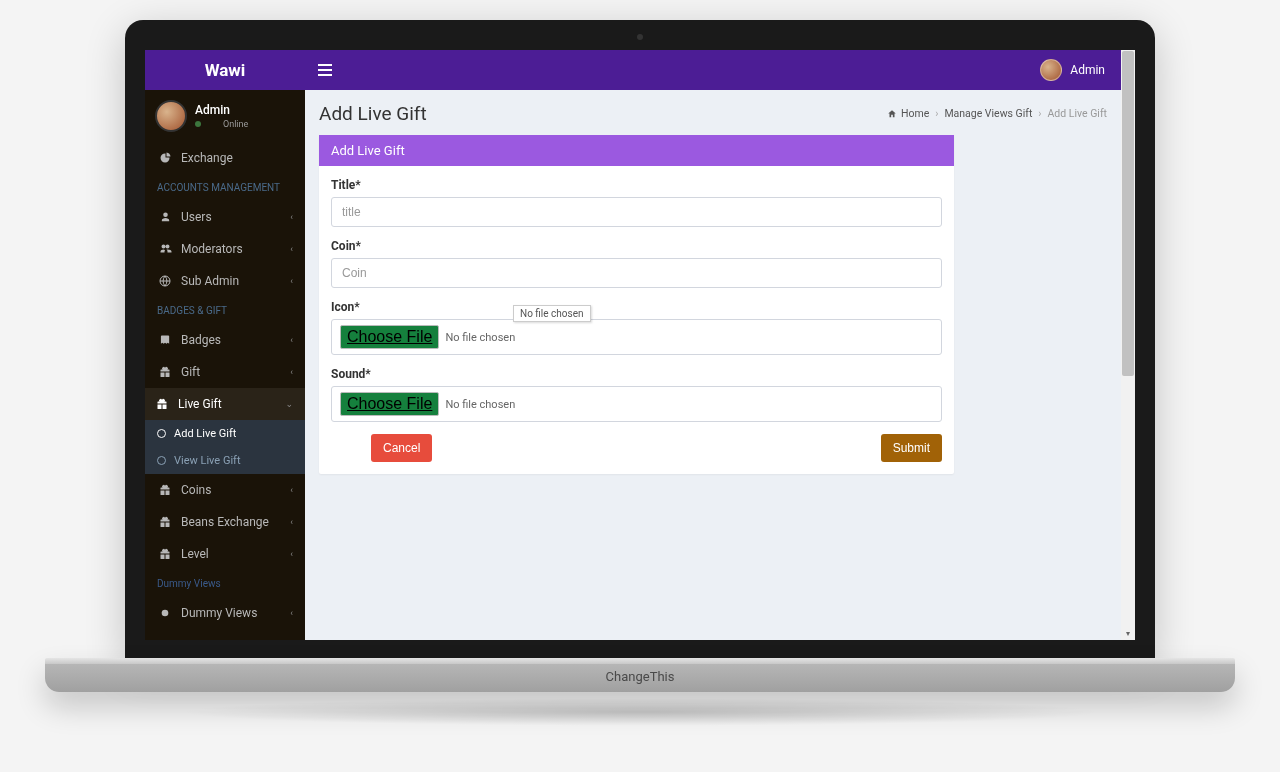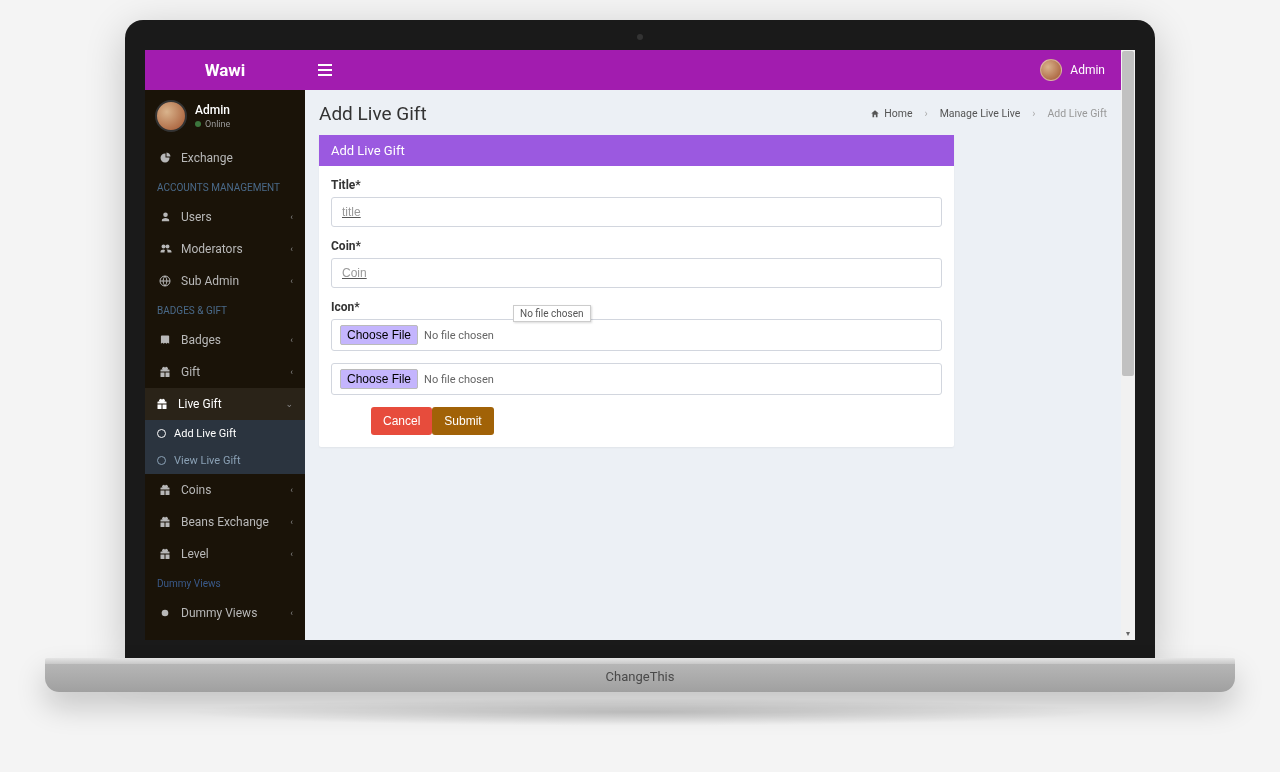--- a/index.html
+++ b/index.html
@@ -16,71 +16,71 @@
   .scrollbar-arrow.up { top: 0; }
   .scrollbar-arrow.down { bottom: 0; }
 
   .laptop-base { position: relative; height: 32px; margin: 0 -80px; background: linear-gradient(#b9b9b9, #a0a0a0); border-radius: 0 0 14px 14px; display:flex; align-items:center; justify-content:center; box-shadow: 0 14px 30px rgba(0,0,0,0.2); }
   .laptop-base::before { content:""; position:absolute; top:-2px; left:0; right:0; height:6px; background:linear-gradient(#e5e5e5,#c8c8c8); border-radius:2px 2px 0 0; }
   .brand { color: #4a4a4a; font-size: 13px; position: relative; z-index:1; }
   .shadow-ellipse { width: 90%; height: 28px; margin: 6px auto 0; background: radial-gradient(ellipse at center, rgba(0,0,0,0.18), rgba(0,0,0,0) 70%); }
 
   
   .app { display: flex; flex-direction: column; width: calc(100% - 14px); height: 100%; }
-  .topbar { height: 40px; background: #a21caf; display: flex; align-items: center; color: #fff; }
+  .topbar { height: 40px; background: #4c1d95; display: flex; align-items: center; color: #fff; }
   .logo-area { width: 160px; text-align: center; font-weight: 700; font-size: 17px; }
   .hamburger { width: 40px; height: 40px; display:flex; align-items:center; justify-content:center; cursor:pointer; }
   .hamburger span, .hamburger span::before, .hamburger span::after { display:block; width:14px; height:2px; background:#fff; position:relative; }
   .hamburger span::before, .hamburger span::after { content:""; position:absolute; left:0; }
   .hamburger span::before { top:-5px; } .hamburger span::after { top:5px; }
   .topbar-spacer { flex:1; }
   .topbar-user { display:flex; align-items:center; gap:8px; padding-right:16px; font-size:12px; }
   .avatar-sm { width:22px; height:22px; border-radius:50%; background: radial-gradient(circle at 35% 35%, #d9b38c, #a0522d); border:1px solid rgba(255,255,255,0.4); }
 
   .body-row { flex:1; display:flex; min-height:0; }
 
   
   .sidebar { width:160px; background:#1a1308; color:#b8b8b8; font-size:12px; overflow:hidden; }
   .user-panel { padding:10px 10px; display:flex; gap:8px; align-items:center; }
   .avatar-lg { width:32px; height:32px; border-radius:50%; background: radial-gradient(circle at 35% 35%, #d9b38c, #a0522d); border:2px solid #333; }
   .user-panel .uname { color:#fff; font-size:12px; font-weight:500; }
-  .user-panel .status { font-size:9px; color:#999; display:flex; align-items:center; gap:4px; margin-top:2px; }
+  .user-panel .status { font-size:9px; color:#999; display:flex; align-items:center; gap:22px; margin-top:2px; }
   .dot-online { width:6px; height:6px; border-radius:50%; background:#3c763d; }
 
   .menu-item { display:flex; align-items:center; padding:9px 12px; color:#b8b8b8; cursor:pointer; position:relative; }
   .menu-item .micon { width:16px; margin-right:8px; display:inline-flex; justify-content:center; }
   .menu-item .mcaret { margin-left:auto; font-size:9px; color:#888; }
   .section-header { padding:8px 12px; font-size:10px; color:#4a6a8a; text-transform:none; }
   .section-header.dummy { color:#3a5a8a; }
   .menu-item.active { background:#2a2318; color:#fff;padding-left:9px; }
   .submenu { background:#2b343f; }
   .submenu .sub { padding:7px 12px 7px 12px; font-size:11px; display:flex; align-items:center; gap:8px; color:#8aa0b4; cursor:pointer; }
   .submenu .sub .ring { width:9px; height:9px; border:1.5px solid #8aa0b4; border-radius:50%; display:inline-block; }
   .submenu .sub.active { color:#fff; }
   .submenu .sub.active .ring { border-color:#fff; }
 
   
   .content { flex:1; background:#ecf0f5; padding:12px 14px; overflow:auto; }
   .content-header { display:flex; align-items:center; margin-bottom:10px; }
   .page-title { font-size:19px; color:#333; font-weight:400; }
-  .breadcrumb { margin-left:auto; font-size:10.5px; color:#555; display:flex; gap:12px; }
+  .breadcrumb { margin-left:auto; font-size:10.5px; color:#555; display:flex; gap:6px; }
   .breadcrumb .sep { color:#aaa; }
   .breadcrumb .last { color:#999; }
   .bc-home { display:inline-flex; align-items:center; gap:4px; }
 
   .card { background:#fff; border-radius:2px; box-shadow:0 1px 2px rgba(0,0,0,0.05); }
   .card-header { background:#9b59e0; color:#fff; padding:8px 12px; font-size:13px; }
   .card-body { padding:12px; }
   .form-group { margin-bottom:12px; }
   .form-group label { display:block; font-size:12px; font-weight:700; color:#333; margin-bottom:5px; }
-  .form-control { width:100%; height:30px; border:1px solid #d2d6de; border-radius:3px; padding:0 10px; font-size:12px; color:#555; background:#fff;text-decoration:underline; }
+  .form-control { width:100%; height:30px; border:1px solid #d2d6de; border-radius:3px; padding:0 10px; font-size:12px; color:#555; background:#fff; }
   .form-control::placeholder { color:#999; }
   .file-wrap { border:1px solid #d2d6de; border-radius:3px; padding:5px 8px; display:flex; align-items:center; gap:6px; font-size:11px; color:#666; }
-  .choose-btn { font-size:12px; padding:2px 6px; background:#c4b5fd; border:1px solid #bbb; border-radius:2px; cursor:pointer; }
-  .form-actions { display:flex; justify-content:flex-start;padding-left:40px; }
+  .choose-btn { font-size:16px; padding:2px 6px; background:#15803d; border:1px solid #bbb; border-radius:2px; cursor:pointer;text-decoration:underline; }
+  .form-actions { display:flex; justify-content:space-between;padding-left:40px; }
   .btn { padding:7px 12px; border:none; border-radius:3px; font-size:12px; cursor:pointer; color:#fff; }
   .btn-cancel { background:#e74c3c; }
   .btn-submit { background:#a16207; }
 
   .tooltip-float { position:absolute; background:#fff; border:1px solid #ccc; padding:2px 6px; font-size:10px; color:#555; box-shadow:1px 1px 2px rgba(0,0,0,0.15); }
 
   
   svg { display:block; }
 </style>
 </head>
@@ -244,21 +244,21 @@
             <div class="content-header">
               <div class="page-title">Add Live Gift</div>
               <div class="breadcrumb">
                 <span class="bc-home">
                   <svg width="10" height="10" viewBox="0 0 24 24" fill="#555">
                       <path d="M12 3l9 8h-3v9h-4v-6h-4v6H6v-9H3z"></path>
                     </svg>
                   <span>Home</span>
                 </span>
                 <span class="sep">›</span>
-                <span>Manage Live Live</span>
+                <span>Manage Views Gift</span>
                 <span class="sep">›</span>
                 <span class="last">Add Live Gift</span>
               </div>
             </div>
 
             <div class="card" style="max-width:635px;">
               <div class="card-header">Add Live Gift</div>
               <div class="card-body">
                 <div class="form-group">
                   <label>Title*</label>
@@ -269,20 +269,21 @@
                   <input class="form-control" placeholder="Coin" style="">
                 </div>
                 <div class="form-group">
                   <label>Icon*</label>
                   <div class="file-wrap">
                     <button class="choose-btn">Choose File</button>
                     <span>No file chosen</span>
                   </div>
                 </div>
                 <div class="form-group">
+                  <label>Sound*</label>
                   <div class="file-wrap">
                     <button class="choose-btn">Choose File</button>
                     <span>No file chosen</span>
                   </div>
                 </div>
                 <div class="form-actions">
                   <button class="btn btn-cancel">Cancel</button>
                   <button class="btn btn-submit">Submit</button>
                 </div>
               </div>

